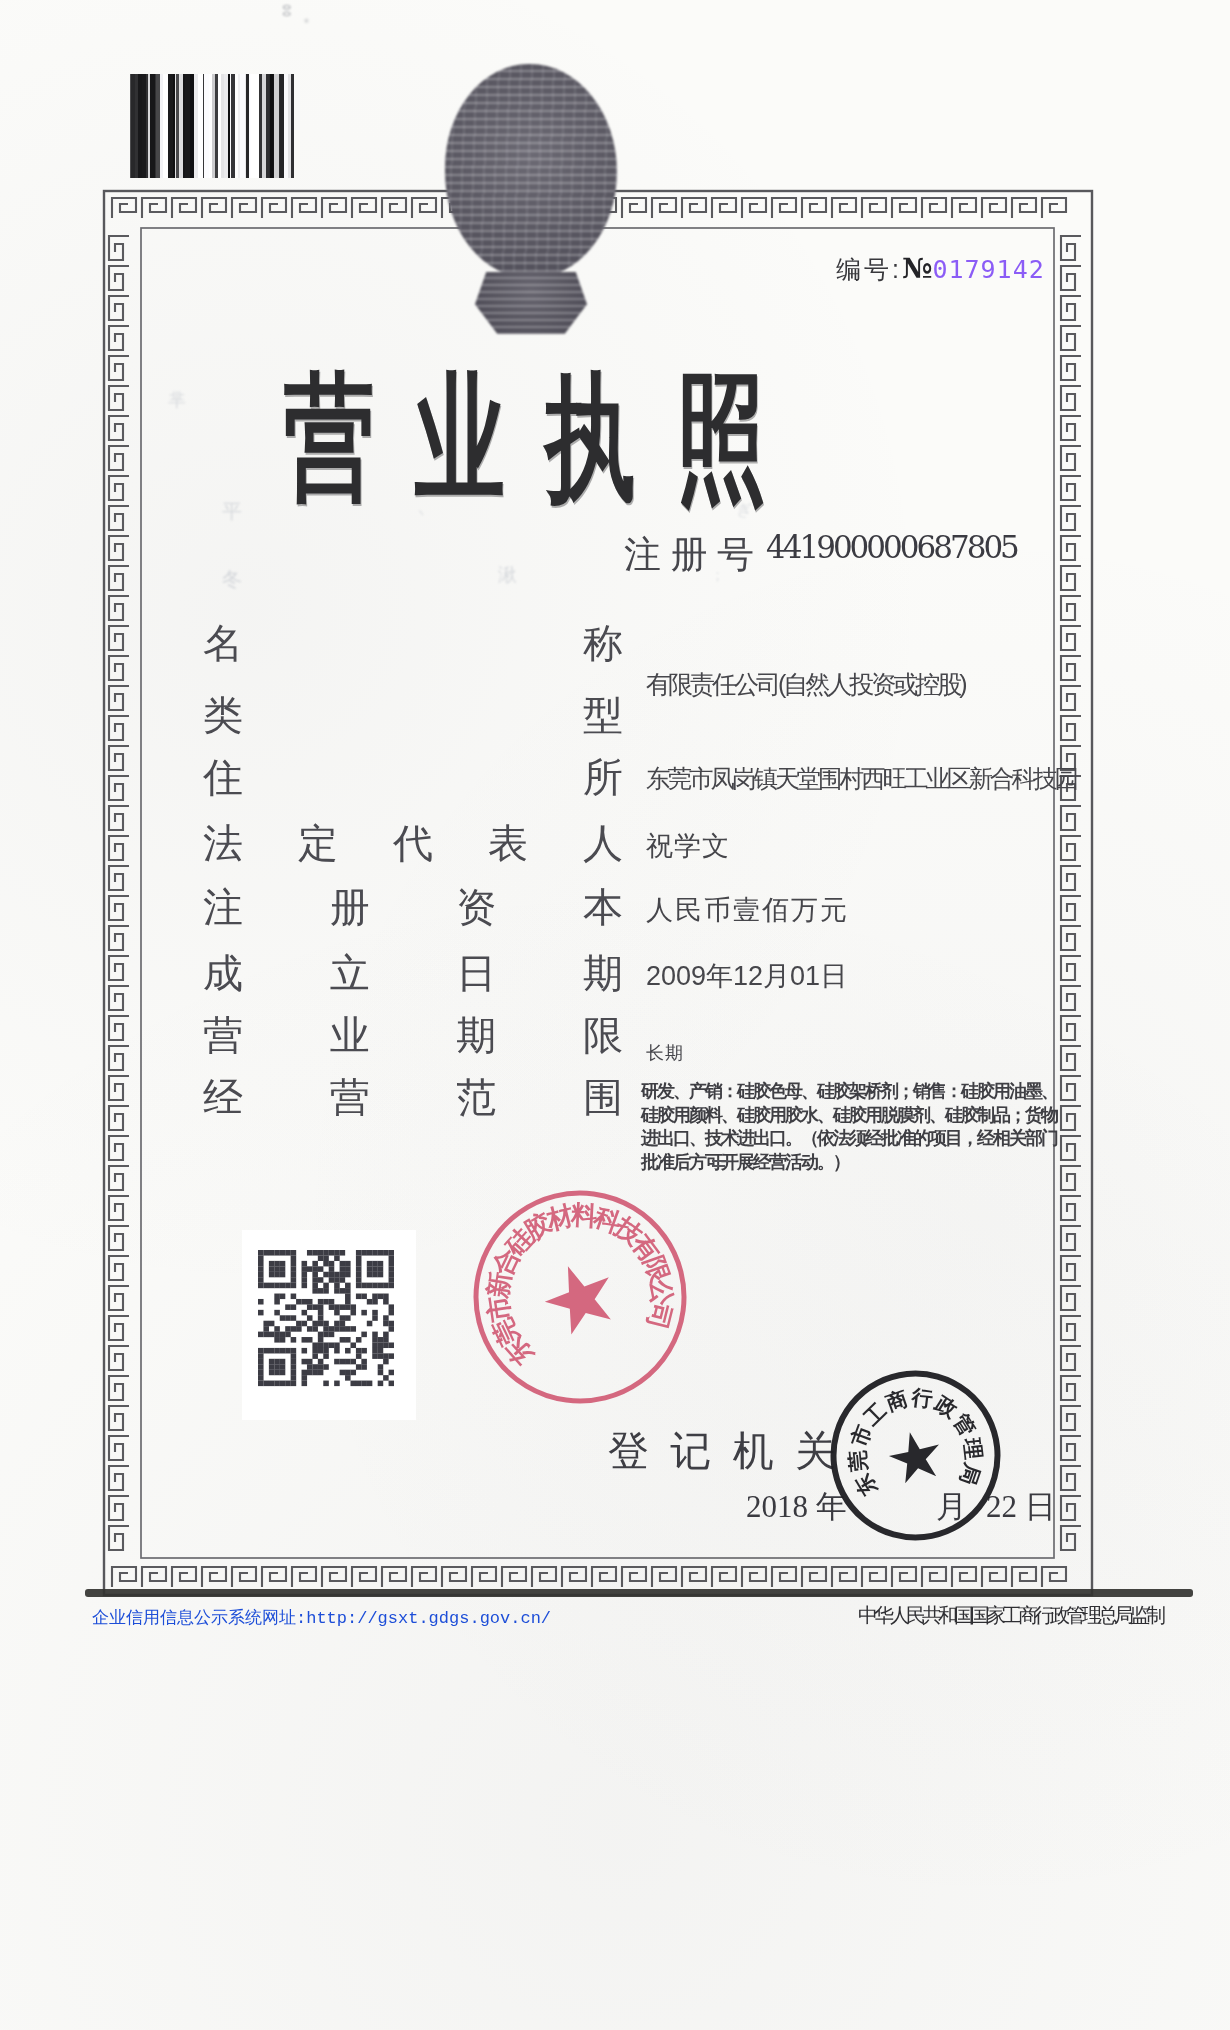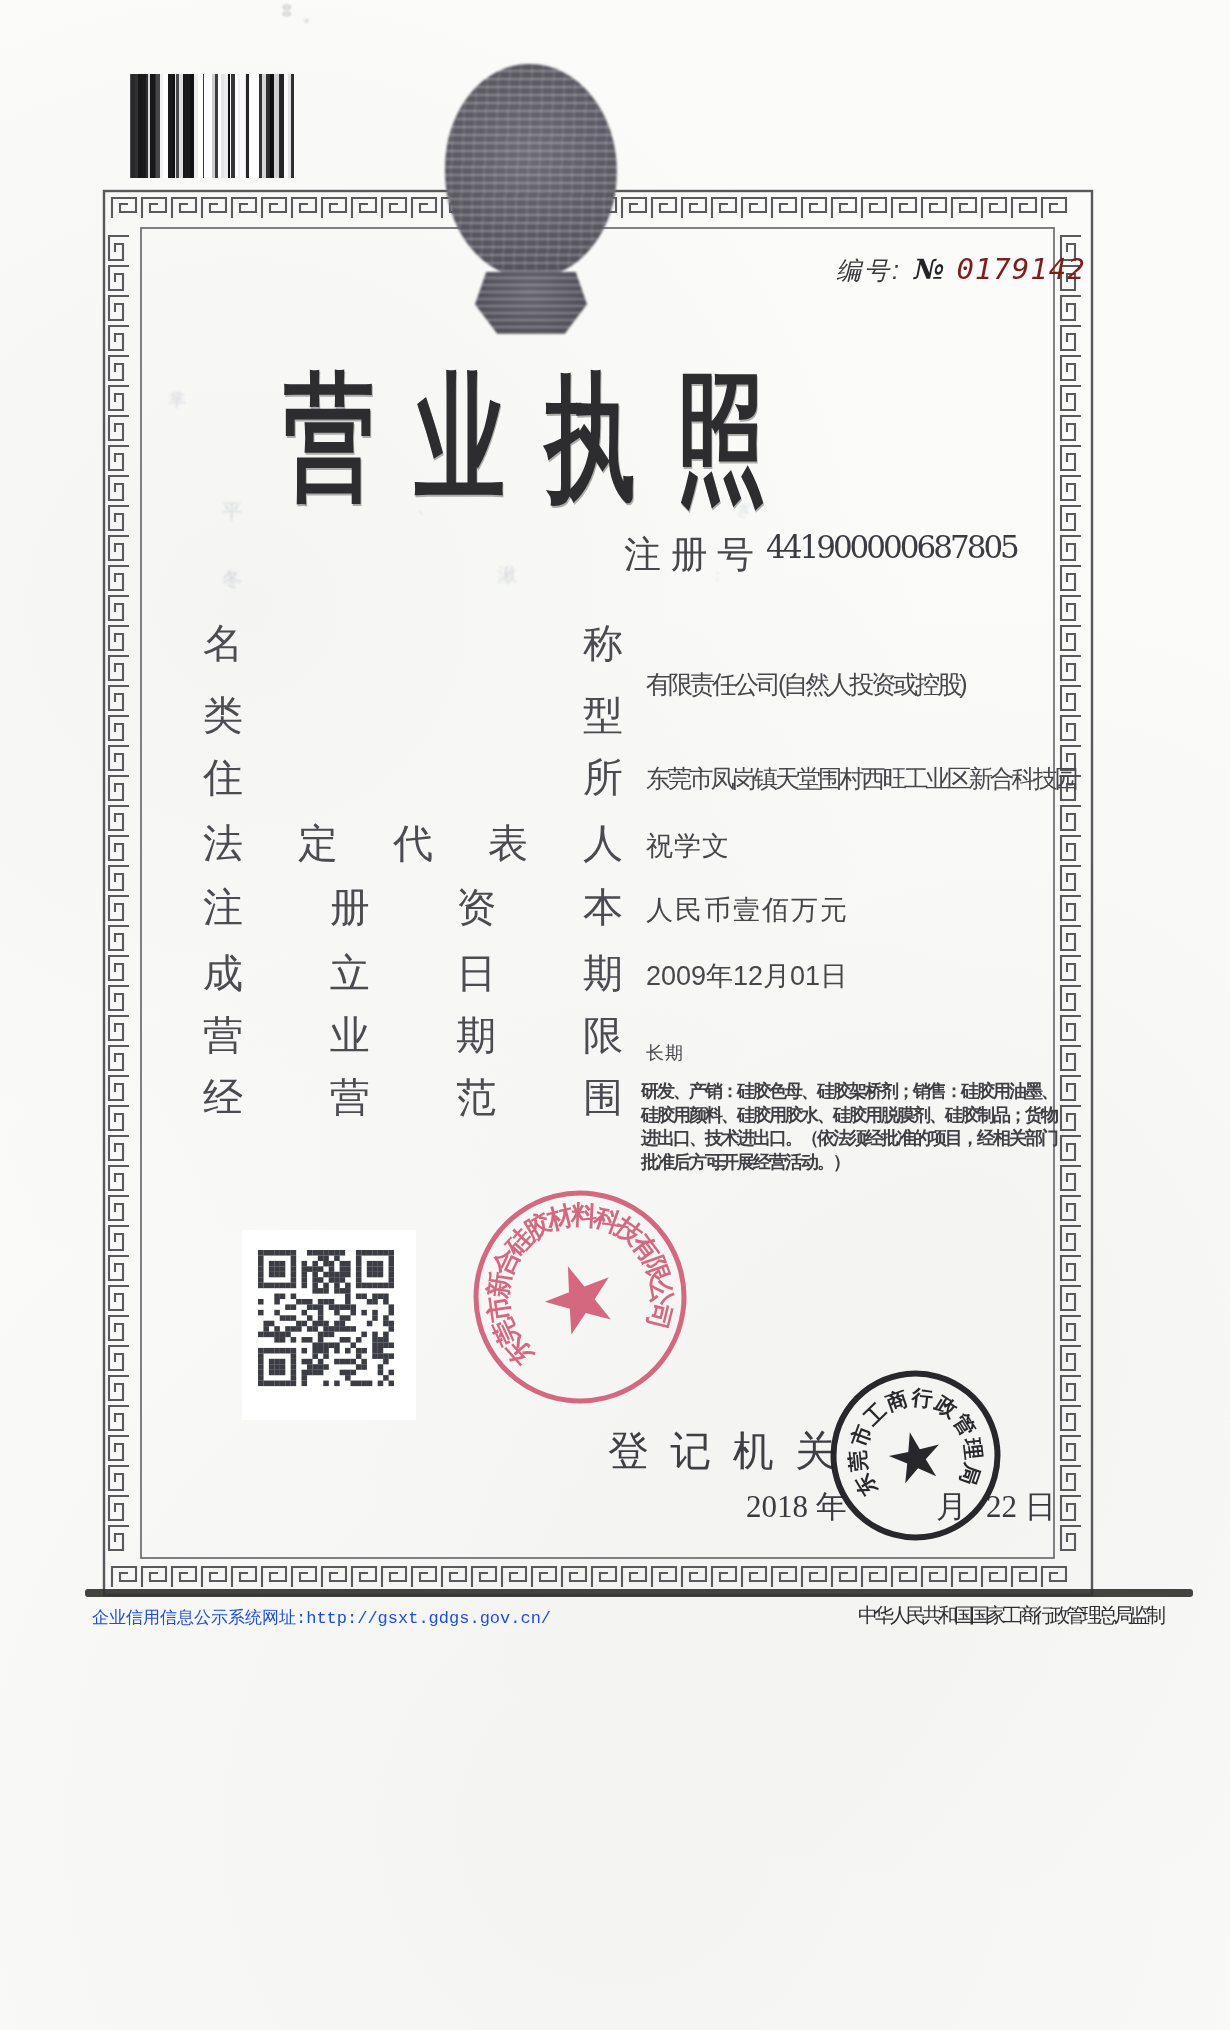--- a/index.html
+++ b/index.html
@@ -21,24 +21,24 @@
       background:radial-gradient(circle at 50% 42%,#6c6a74 0%,#5a5862 55%,#4d4b56 100%);}
   .emblem .disc::after{content:"";position:absolute;inset:0;border-radius:inherit;
       background:repeating-linear-gradient(180deg,rgba(255,255,255,0) 0 6px,rgba(248,248,250,0.30) 6px 8px),
                  repeating-linear-gradient(92deg,rgba(255,255,255,0) 0 9px,rgba(240,240,244,0.12) 9px 11px);}
   .emblem .base{position:absolute;left:30px;top:208px;width:112px;height:62px;
       background:radial-gradient(circle at 50% 30%,#67656f 0%,#56545e 60%,#4b4954 100%);
       clip-path:polygon(10% 0,90% 0,100% 52%,80% 100%,20% 100%,0 52%);}
   .emblem .base::after{content:"";position:absolute;inset:0;
       background:repeating-linear-gradient(180deg,rgba(255,255,255,0) 0 5px,rgba(248,248,250,0.28) 5px 7px);}
   
-  .serial{position:absolute;left:836px;top:252px;display:flex;align-items:baseline;gap:12px;z-index:4;font-style:italic;}
+  .serial{position:absolute;left:836px;top:252px;display:flex;align-items:baseline;z-index:4;}
   .serial .lab{font-size:25px;letter-spacing:3px;color:#38383c;}
   .serial .no{font-family:"DejaVu Serif","Liberation Serif",serif;font-weight:bold;font-size:28px;color:#242428;}
-  .serial .digits{font-family:"DejaVu Sans Mono","Liberation Mono",monospace;font-size:29px;letter-spacing:1px;color:#7f1d1d;text-align:right;}
+  .serial .digits{font-family:"DejaVu Sans Mono","Liberation Mono",monospace;font-size:25px;letter-spacing:1px;color:#8b5cf6;text-align:right;}
   
   .title{position:absolute;left:284px;top:348px;font-size:98px;font-weight:700;letter-spacing:44px;
          white-space:nowrap;color:#2d2d2f;transform:scale(0.92,1.40);transform-origin:0 0;
          filter:blur(0.45px);text-shadow:1px 1px 0 rgba(35,35,38,0.35);z-index:4;}
   
   .regline .jlab{position:absolute;left:624px;top:530px;width:130px;font-size:37px;color:#46464c;z-index:4;}
   .regline .num{position:absolute;left:766px;top:529px;font-family:"DejaVu Serif","Liberation Serif",serif;
          font-size:31px;letter-spacing:-3px;color:#3b3b42;z-index:4;}
   
   .jlabel{display:flex;justify-content:space-between;}

